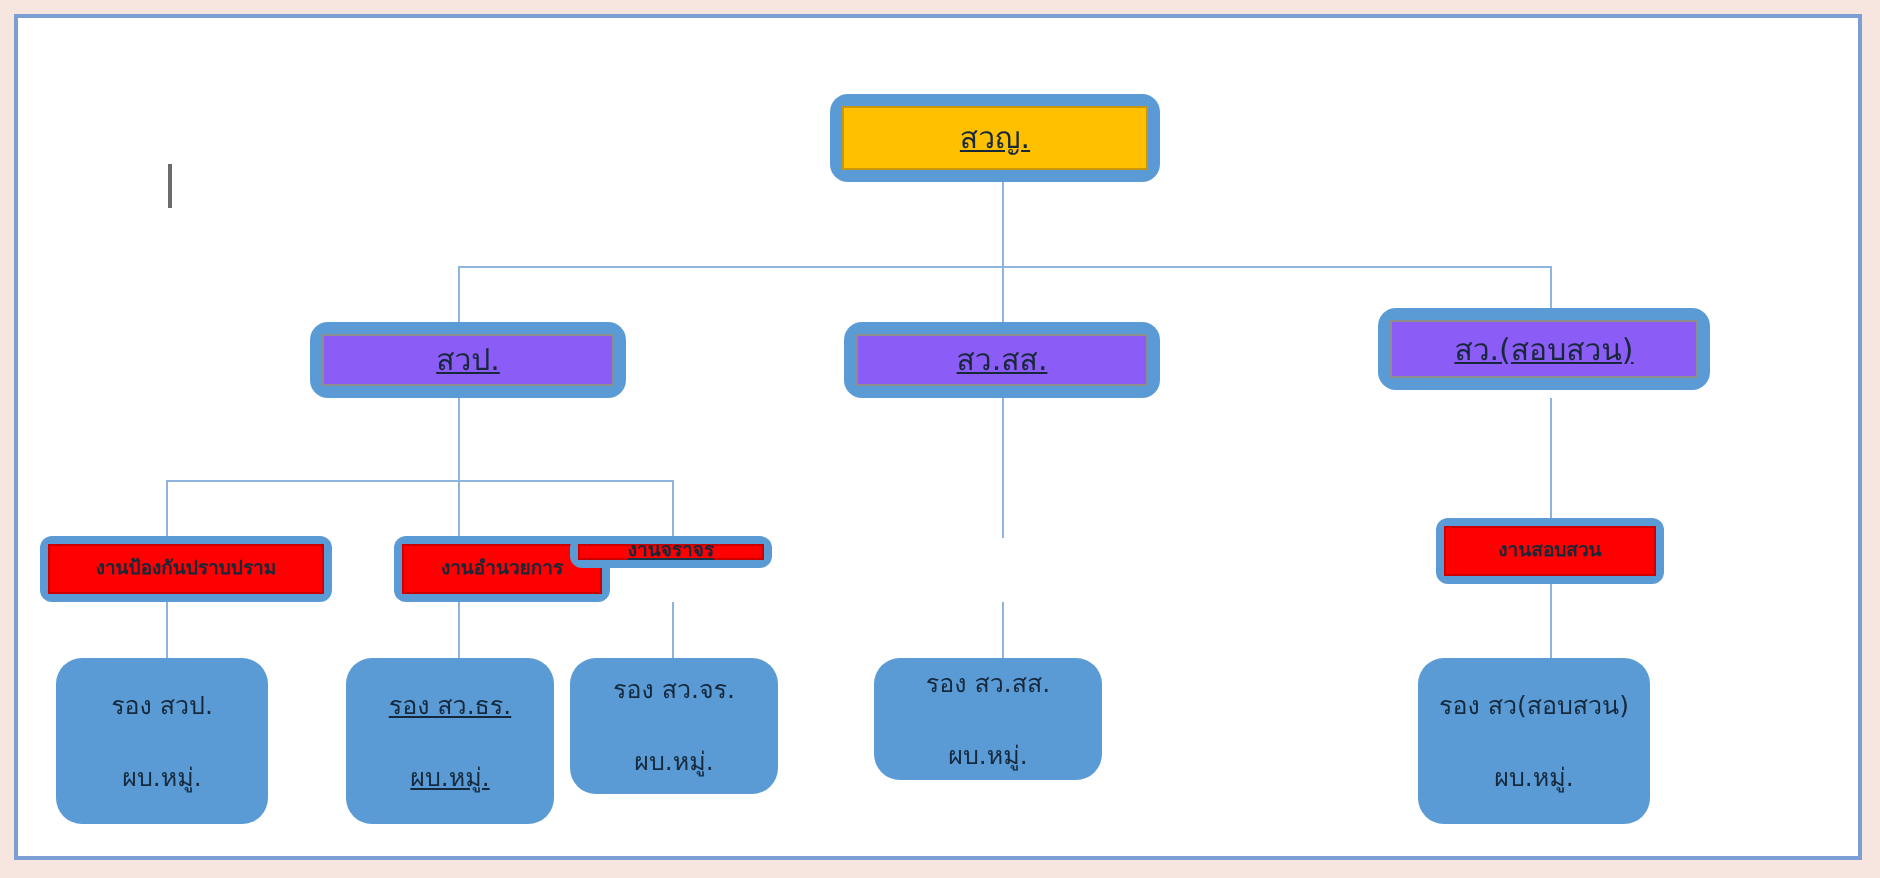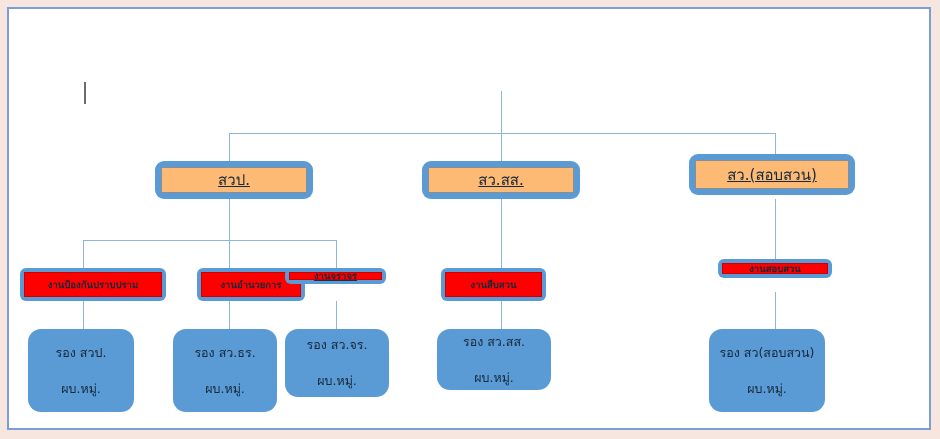--- a/index.html
+++ b/index.html
@@ -60,21 +60,21 @@
     display: flex;
     align-items: center;
     justify-content: center;
     box-sizing: border-box;
   }
   .inner.gold {
     background: #ffc000;
     border: 1px solid #c8960c;
   }
   .inner.grey {
-    background: #fdba74;
+    background: #8b5cf6;
     border: 1px solid #8d8d8d;
   }
   .inner.red {
     background: #ff0000;
     border: 1px solid #cc0000;
   }
 
   .label {
     font-size: 15px;
     line-height: 1.2;
@@ -130,20 +130,25 @@
     <div class="line v" style="left:492px; top:190px; height:70px;"></div>
 
     <div class="line v" style="left:766px; top:190px; height:60px;"></div>
 
     <div class="line v" style="left:74px; top:292px; height:28px;"></div>
     <div class="line v" style="left:220px; top:292px; height:28px;"></div>
     <div class="line v" style="left:327px; top:292px; height:28px;"></div>
     <div class="line v" style="left:492px; top:292px; height:28px;"></div>
     <div class="line v" style="left:766px; top:283px; height:37px;"></div>
 
+    <div class="node shell" style="left:406px; top:38px; width:165px; height:44px;">
+      <div class="inner gold">
+        <span class="label underline">สวญ.</span>
+      </div>
+    </div>
 
     <div class="node shell" style="left:146px; top:152px; width:158px; height:38px;">
       <div class="inner grey">
         <span class="label underline">สวป.</span>
       </div>
     </div>
 
     <div class="node shell" style="left:413px; top:152px; width:158px; height:38px;">
       <div class="inner grey">
         <span class="label underline">สว.สส.</span>
@@ -167,40 +172,35 @@
         <span class="label red-box-text">งานอำนวยการ</span>
       </div>
     </div>
 
     <div class="node shell" style="left:276px; top:259px; width:101px; height:16px; border-radius:6px; padding:4px;text-decoration:underline;">
       <div class="inner red">
         <span class="label red-box-text">งานจราจร</span>
       </div>
     </div>
 
-    <div class="node shell" style="left:432px; top:259px; width:105px; height:33px; border-radius:6px; padding:4px;">
-      <div class="inner red">
-        <span class="label red-box-text">งานสืบสวน</span>
-      </div>
-    </div>
-
-    <div class="node shell" style="left:709px; top:250px; width:114px; height:19px; border-radius:6px; padding:4px;">
+
+    <div class="node shell" style="left:709px; top:250px; width:114px; height:33px; border-radius:6px; padding:4px;">
       <div class="inner red">
         <span class="label red-box-text">งานสอบสวน</span>
       </div>
     </div>
 
     <div class="node leaf" style="left:19px; top:320px; width:106px; height:83px;">
       <span class="l1">
         <span>รอง สวป.</span>
       </span>
       <span class="l2">ผบ.หมู่.</span>
     </div>
 
-    <div class="node leaf" style="left:164px; top:320px; width:104px; height:83px;">
+    <div class="node leaf" style="left:164px; top:320px; width:104px; height:83px;text-decoration:underline;">
       <span class="l1">
         <span>รอง สว.ธร.</span>
       </span>
       <span class="l2">ผบ.หมู่.</span>
     </div>
 
     <div class="node leaf" style="left:276px; top:320px; width:104px; height:68px;">
       <span class="l1">
         <span>รอง สว.จร.</span>
       </span>

